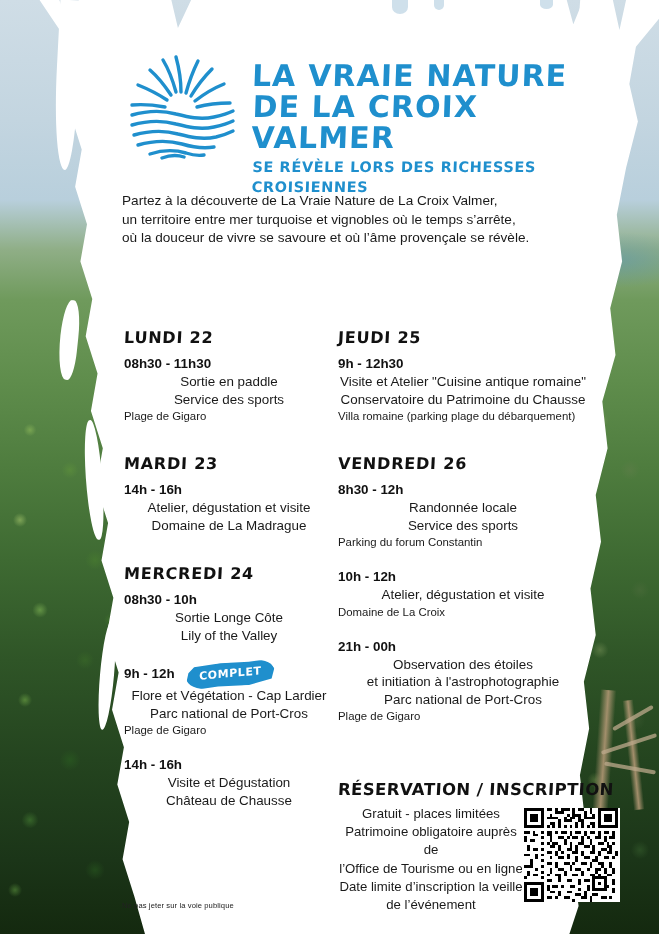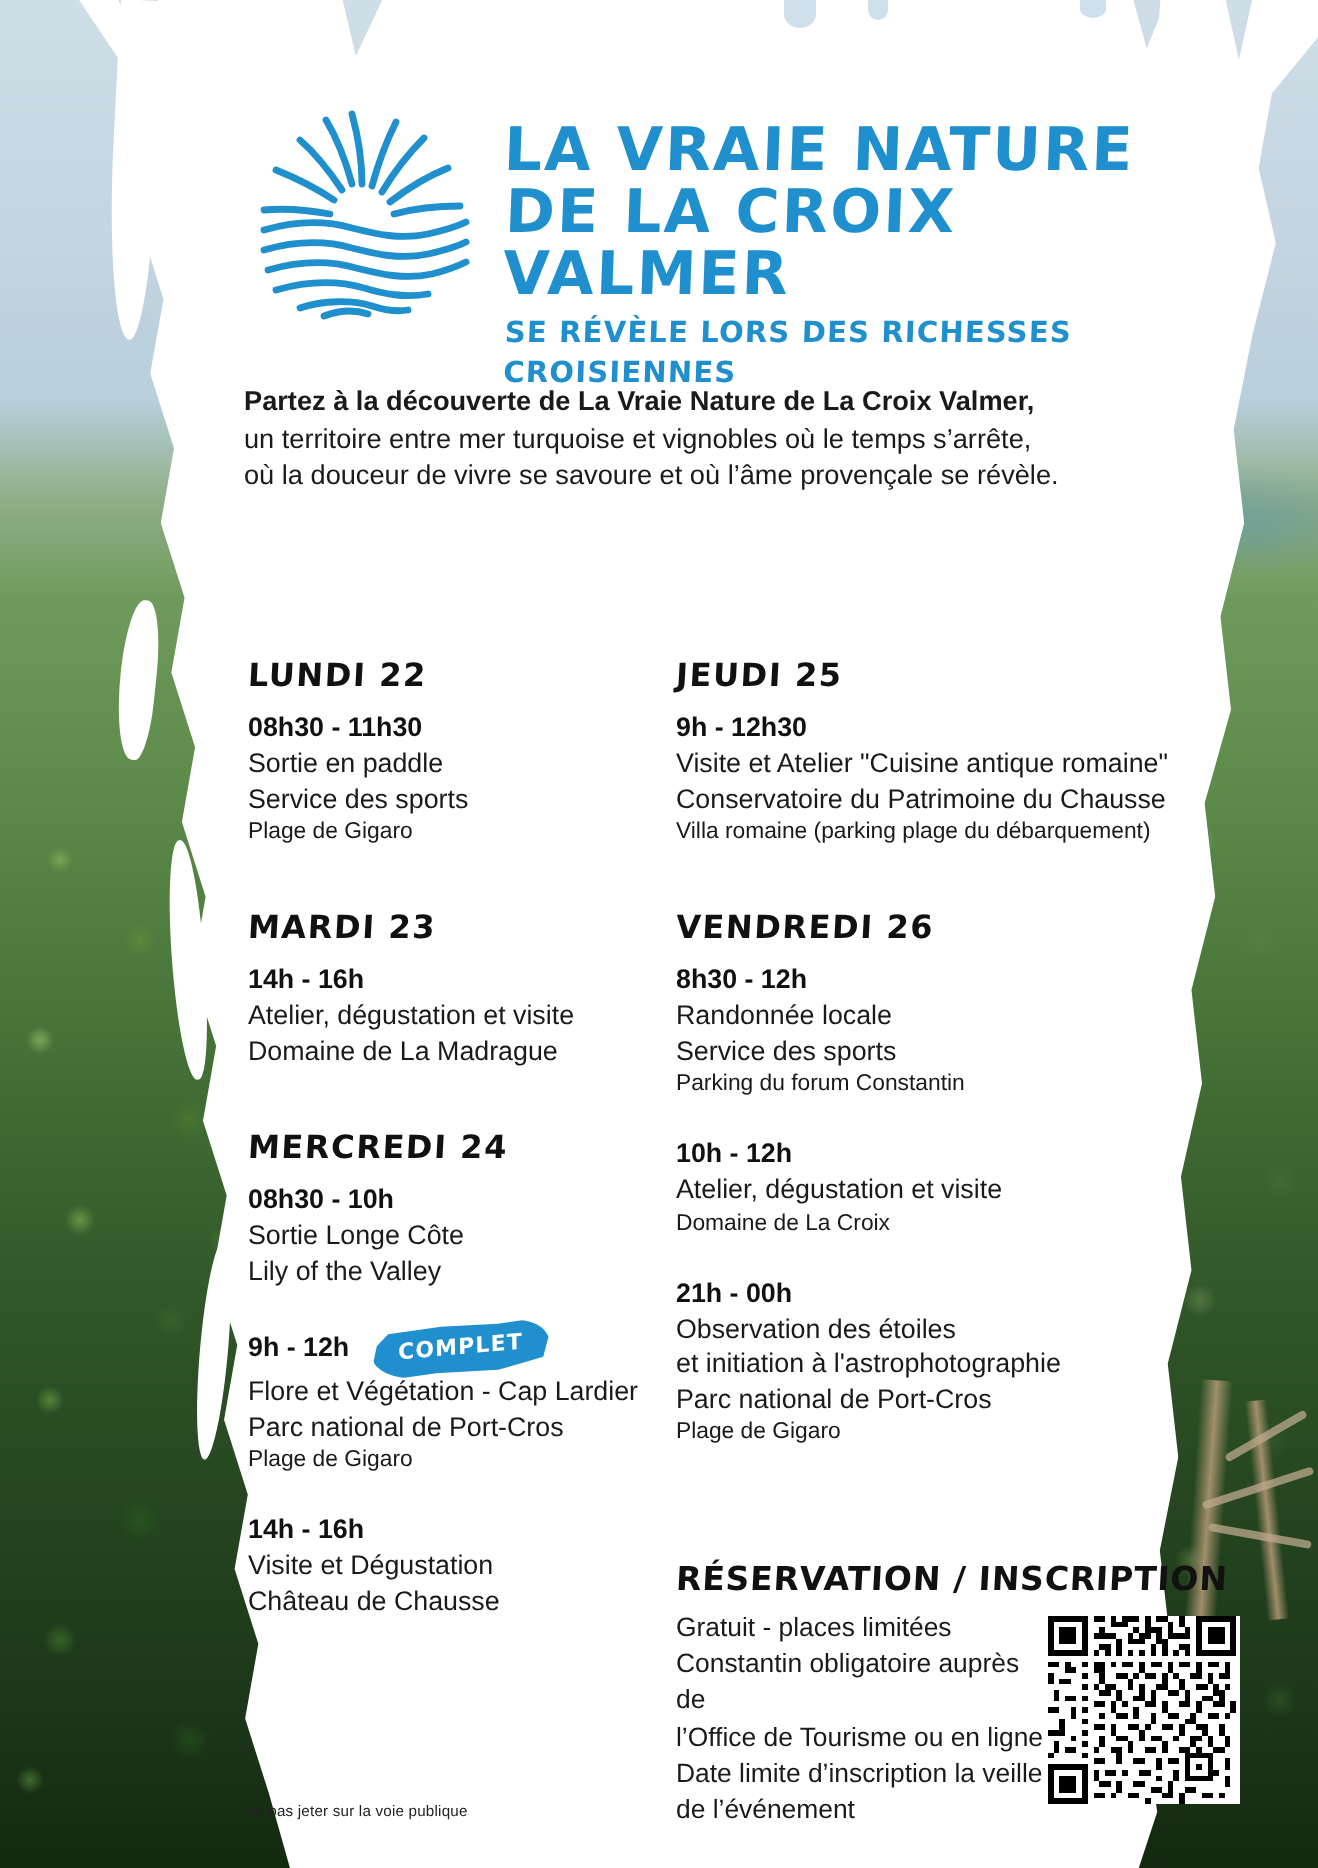--- a/index.html
+++ b/index.html
@@ -168,21 +168,21 @@
     transform: skewX(-2deg);
   }
 
   
   .intro { position: absolute; left: 122px; top: 192px; width: 450px; }
   .intro p {
     font-size: 13.6px;
     line-height: 18.6px;
     color: #1a1a1a;
   }
-  .intro .bold { font-weight: 700; }
+  .intro .bold { font-weight: 400; }
   .intro .gap { height: 14px; }
 
   
   .col-left  { position: absolute; left: 124px; top: 328px; width: 210px; }
   .col-right { position: absolute; left: 338px; top: 328px; width: 250px; }
 
   .day {
     font-family: "DejaVu Sans", sans-serif;
     font-weight: 700;
     font-size: 16px;
@@ -196,20 +196,21 @@
   .evt .time {
     font-weight: 700;
     font-size: 13.4px;
     line-height: 18px;
     color: #111111;
   }
   .evt .line {
     font-size: 13.4px;
     line-height: 17.5px;
     color: #1a1a1a;
+    text-align: center;
   }
   .evt .place {
     font-size: 11.4px;
     line-height: 16px;
     color: #1a1a1a;
   }
   .spacer-lg { height: 12px; }
 
   
   .badge-wrap { display: inline-block; vertical-align: middle; margin-left: 8px; }
@@ -243,21 +244,21 @@
     font-family: "DejaVu Sans", sans-serif;
     font-weight: 700;
     font-size: 16.5px;
     letter-spacing: .4px;
     color: #111111;
     text-transform: uppercase;
     transform: skewX(-3deg);
     margin-bottom: 6px;
   }
   .res-lines { width: 186px; }
-  .res-lines div { font-size: 13.2px; line-height: 18.2px; color: #1a1a1a; }
+  .res-lines div { font-size: 13.2px; line-height: 18.2px; color: #1a1a1a; text-align: center; }
 
   
   .qr {
     position: absolute;
     left: 522px; top: 808px;
     width: 98px; height: 94px;
     background: #ffffff;
   }
   .qr svg { display: block; width: 98px; height: 94px; }
 
@@ -434,21 +435,21 @@
           <div class="line">Parc national de Port-Cros</div>
           <div class="place">Plage de Gigaro</div>
         </div>
       </div>
     </div>
 
     <div class="reservation">
       <div class="res-title">RÉSERVATION / INSCRIPTION</div>
       <div class="res-lines">
         <div>Gratuit - places limitées</div>
-        <div>Constantin obligatoire auprès de</div>
+        <div>Patrimoine obligatoire auprès de</div>
         <div>l’Office de Tourisme ou en ligne</div>
         <div>Date limite d’inscription la veille</div>
         <div>de l’événement</div>
       </div>
     </div>
 
     <div class="qr">
       <svg viewBox="0 0 33 33" shape-rendering="crispEdges" xmlns="http://www.w3.org/2000/svg">
         <rect width="33" height="33" fill="#ffffff"></rect>
         <g fill="#000000">

